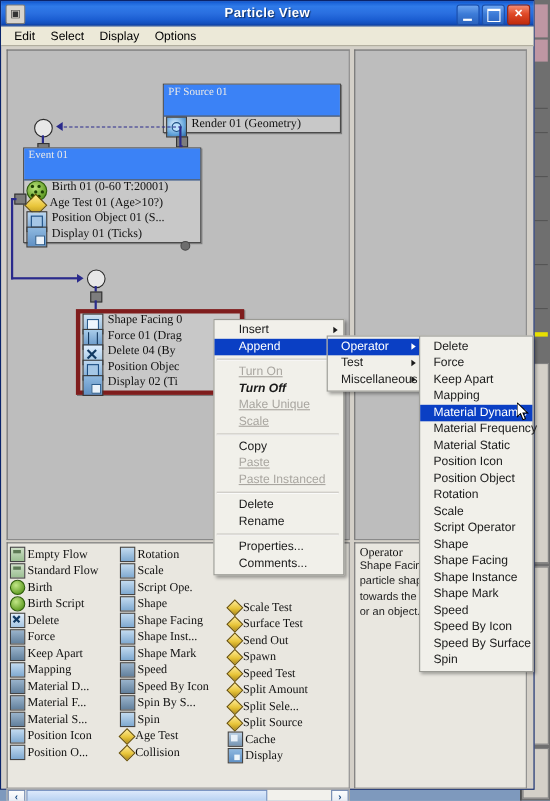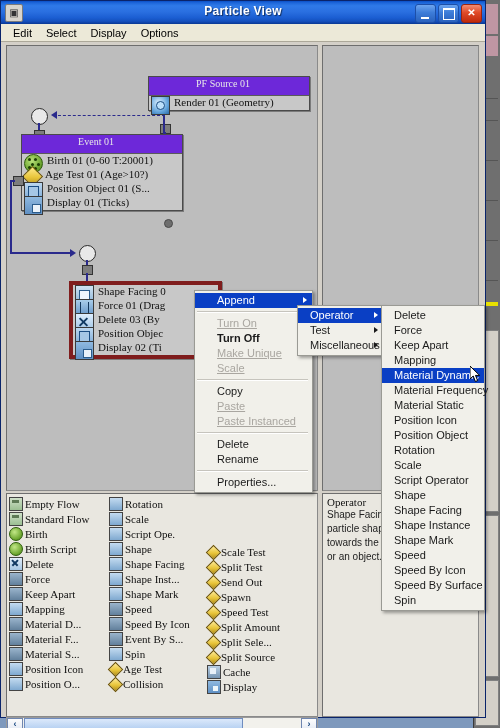--- a/index.html
+++ b/index.html
@@ -50,22 +50,22 @@
   .menubar{height:17px;background:#ece9d8;border-bottom:1px solid #aca899;display:flex;align-items:center;padding-left:5px;}
   .menubar div{padding:1px 7px;color:#000;font-size:11px;}
 
   
   .client{position:absolute;left:1px;top:40px;width:481px;height:674px;}
   .graph{position:absolute;left:4px;top:4px;width:310px;height:444px;background:#bdbdbd;border:1px solid #8a8a8a;border-top-color:#6e6e6e;border-left-color:#6e6e6e;}
   .rightpane{position:absolute;left:320px;top:4px;width:155px;height:444px;background:#bdbdbd;border:1px solid #8a8a8a;border-top-color:#6e6e6e;border-left-color:#6e6e6e;}
 
   
   .node{position:absolute;background:#c8c8c8;border:1px solid #4a4a4a;box-shadow:1px 1px 0 rgba(0,0,0,.35);}
-  .node-head{background:#6d28d9;color:#e8e8e8;font-family:"Liberation Serif",serif;font-size:10px;
-             text-align:center;padding:1px 16px 6px 4px;border-bottom:1px solid #5a5a5a;position:relative;}
+  .node-head{background:#3b82f6;color:#e8e8e8;font-family:"Liberation Serif",serif;font-size:10px;
+             text-align:left;padding:1px 16px 16px 4px;border-bottom:1px solid #5a5a5a;position:relative;}
   .node.selorange{border:4px solid #7f1d1d;}
   .row{display:flex;align-items:flex-start;height:14px;padding-left:2px;font-family:"Liberation Serif",serif;font-size:11px;color:#111;}
   .row .lbl{margin-left:4px;white-space:nowrap;}
   .ic{width:17px;height:17px;border:1px solid #3a3a3a;flex:0 0 17px;position:relative;}
   .ic-birth{border-radius:50%;background:radial-gradient(circle at 40% 35%,#b9e27a,#6aa32e 65%,#3f7a12);border-color:#2d5c0a;}
   .ic-birth:before{content:"";position:absolute;left:3px;top:3px;width:3px;height:3px;border-radius:50%;background:#1d3f05;
     box-shadow:6px 0 0 #1d3f05,3px 5px 0 #1d3f05,9px 5px 0 #1d3f05,0 8px 0 #1d3f05,6px 9px 0 #1d3f05;}
   .ic-diamond{border:none;background:none;}
   .ic-diamond:before{content:"";position:absolute;left:1px;top:1px;width:13px;height:13px;
     background:linear-gradient(135deg,#ffe98a,#e8c53a 55%,#b3901c);border:1px solid #6b5206;transform:rotate(45deg);}
@@ -90,21 +90,21 @@
   .plug{position:absolute;width:9px;height:8px;background:#7d7d7d;border:1px solid #333;}
   .wire{position:absolute;background:#2a2a8c;}
   .wire.dash{background:none;border-top:1px dashed #2a2a8c;height:0;}
   .arrow{position:absolute;width:0;height:0;}
 
   
   .menu{position:absolute;background:#f1f0ea;border:1px solid #9a9a94;box-shadow:2px 2px 3px rgba(0,0,0,.35);padding:2px 0;}
   .mi{height:15px;line-height:15px;padding:0 20px 0 22px;font-size:11px;color:#1a1a1a;white-space:nowrap;position:relative;}
   .mi.dis{color:#a9a6a0;text-decoration:underline;}
   .mi.hi{background:#0a3fc4;color:#fff;}
-  .mi.bold{font-weight:bold;}
+  .mi.bold{font-weight:bold;font-style:italic;}
   .sep{height:1px;background:#c6c4bd;margin:3px 4px 3px 2px;border-bottom:1px solid #fff;}
   .arr{position:absolute;right:5px;top:4px;width:0;height:0;border-left:4px solid #1a1a1a;border-top:3.5px solid transparent;border-bottom:3.5px solid transparent;}
   .mi.hi .arr{border-left-color:#fff;}
   .menu2 .mi{padding-left:12px;padding-right:24px;}
   .menu3 .mi{padding-left:12px;padding-right:10px;}
 
   
   .cursor{position:absolute;width:12px;height:18px;z-index:99;pointer-events:none;}
 
   
@@ -244,21 +244,21 @@
           <div class="row">
             <span class="ic ic-shape"></span>
             <span class="lbl">Shape Facing 0</span>
           </div>
           <div class="row">
             <span class="ic ic-force"></span>
             <span class="lbl">Force 01  (Drag</span>
           </div>
           <div class="row">
             <span class="ic ic-del"></span>
-            <span class="lbl">Delete 03  (By</span>
+            <span class="lbl">Delete 04  (By</span>
           </div>
           <div class="row">
             <span class="ic ic-blue ic-pos"></span>
             <span class="lbl">Position Objec</span>
           </div>
           <div class="row">
             <span class="ic ic-disp"></span>
             <span class="lbl">Display 02  (Ti</span>
           </div>
         </div>
@@ -353,21 +353,21 @@
             <div class="ditem">
               <span class="di-ic di-dark"></span>
               <span>Speed</span>
             </div>
             <div class="ditem">
               <span class="di-ic di-dark"></span>
               <span>Speed By Icon</span>
             </div>
             <div class="ditem">
               <span class="di-ic di-dark"></span>
-              <span>Event By S...</span>
+              <span>Spin By S...</span>
             </div>
             <div class="ditem">
               <span class="di-ic di-blue"></span>
               <span>Spin</span>
             </div>
             <div class="ditem">
               <span class="di-ic di-dia"></span>
               <span>Age Test</span>
             </div>
             <div class="ditem">
@@ -375,21 +375,21 @@
               <span>Collision</span>
             </div>
           </div>
         <div class="dcol" id="depot-col3" style="left:200px;top:50px;">
             <div class="ditem">
               <span class="di-ic di-dia"></span>
               <span>Scale Test</span>
             </div>
             <div class="ditem">
               <span class="di-ic di-dia"></span>
-              <span>Split Test</span>
+              <span>Surface Test</span>
             </div>
             <div class="ditem">
               <span class="di-ic di-dia"></span>
               <span>Send Out</span>
             </div>
             <div class="ditem">
               <span class="di-ic di-dia"></span>
               <span>Spawn</span>
             </div>
             <div class="ditem">
@@ -433,35 +433,37 @@
             <span></span>
           </div>
         <div style="flex:1"></div>
         <div class="sb-btn">›</div>
       </div>
 
     </div>
   </div>
 
   <div class="menu" id="ctx-menu" style="left:194px;top:290px;width:117px;">
+      <div class="mi"><span>Insert</span><span class="arr"></span></div>
       <div class="mi hi"><span>Append</span><span class="arr"></span></div>
       <div class="sep"></div>
       <div class="mi dis"><span>Turn On</span></div>
       <div class="mi bold"><span>Turn Off</span></div>
       <div class="mi dis"><span>Make Unique</span></div>
       <div class="mi dis"><span>Scale</span></div>
       <div class="sep"></div>
       <div class="mi"><span>Copy</span></div>
       <div class="mi dis"><span>Paste</span></div>
       <div class="mi dis"><span>Paste Instanced</span></div>
       <div class="sep"></div>
       <div class="mi"><span>Delete</span></div>
       <div class="mi"><span>Rename</span></div>
       <div class="sep"></div>
       <div class="mi"><span>Properties...</span></div>
+      <div class="mi"><span>Comments...</span></div>
     </div>
   <div class="menu menu2" id="append-submenu" style="left:297px;top:305px;width:85px;">
       <div class="mi hi"><span>Operator</span><span class="arr"></span></div>
       <div class="mi"><span>Test</span><span class="arr"></span></div>
       <div class="mi"><span>Miscellaneous</span><span class="arr"></span></div>
     </div>
   <div class="menu menu3" id="operator-submenu" style="left:381px;top:305px;width:102px;">
       <div class="mi">Delete</div>
       <div class="mi">Force</div>
       <div class="mi">Keep Apart</div>

